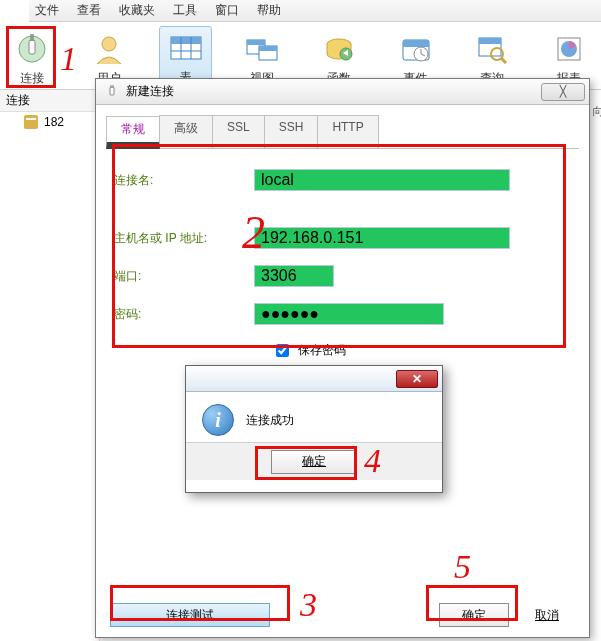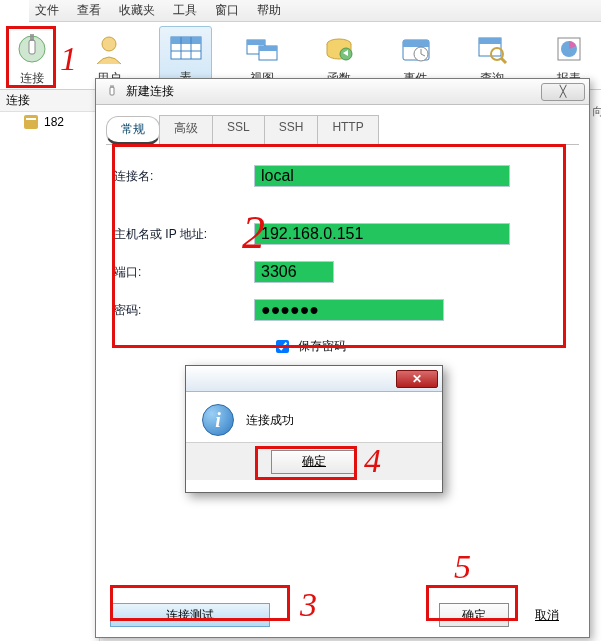--- a/index.html
+++ b/index.html
@@ -120,35 +120,34 @@
   .tab {
     padding: 4px 14px;
     border: 1px solid #bfbfbf;
     border-bottom: none;
     background: #f2f2f2;
     margin-right: -1px;
     color:#555;
   }
   .tab.active {
     background: #fff;
-    border-bottom: 3px solid #404040;
+    border-bottom: 7px solid #404040;
     position:relative;
     top:1px;
-    color:#0c4a6e;
-    border-radius:12px;
+    color:#a21caf;
   }
 
   .form {
     padding: 20px 18px 10px 18px;
   }
   .frow {
     display:flex; align-items:center;
     margin-bottom: 16px;
   }
-  .frow .flabel { width: 140px; color:#0f172a; }
+  .frow .flabel { width: 140px; color:#4d7c0f; }
   .finput {
     border: 1px solid #b7c8d8;
     height: 22px;
     padding: 2px 6px;
     font-size: 16px;
     background: #22c55e;
   }
   .finput.w-lg { width: 256px; }
   .finput.w-md { width: 190px; }
   .finput.w-sm { width: 80px; }

